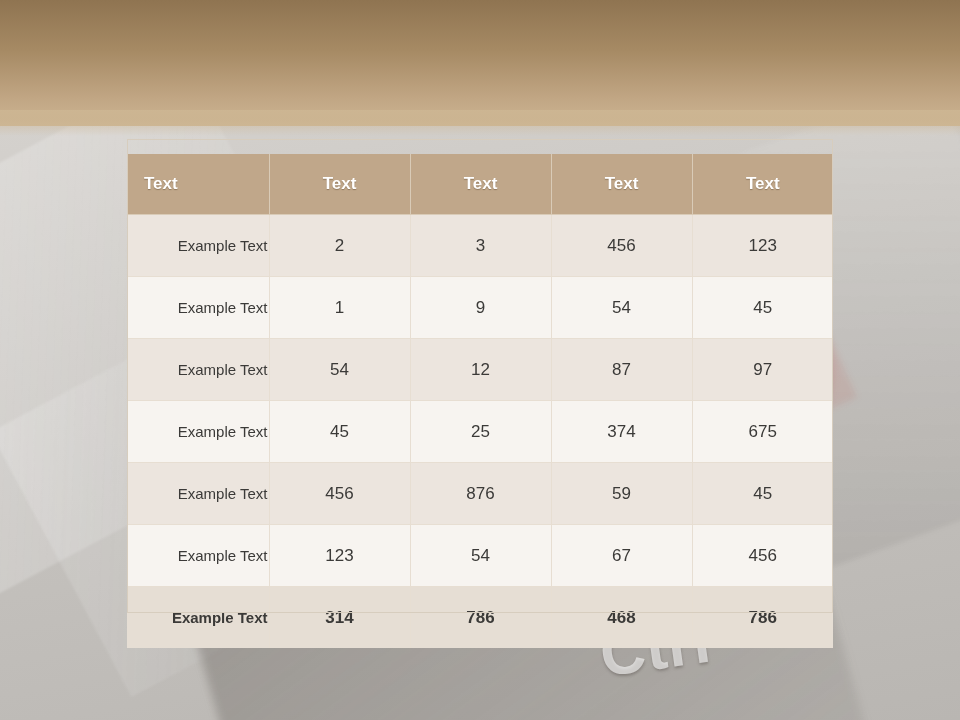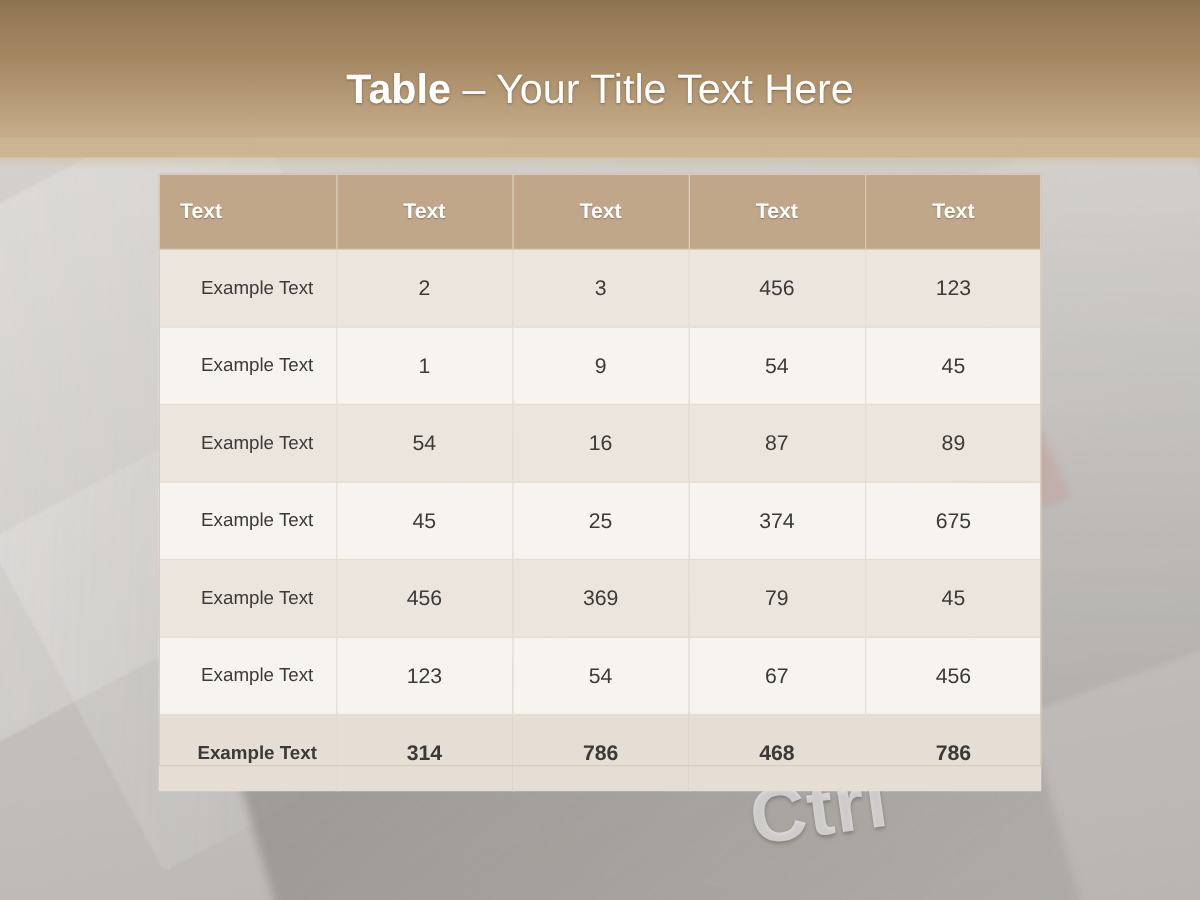--- a/index.html
+++ b/index.html
@@ -118,21 +118,21 @@
     font-weight: bold;
   }
   .slide-title .light {
     font-weight: normal;
   }
 
   
   .table-wrap {
     position: absolute;
     left: 127px;
-    top: 139px;
+    top: 154px;
     width: 706px;
   }
   table.data {
     border-collapse: collapse;
     width: 706px;
     table-layout: fixed;
   }
   table.data col.c0 { width: 142px; }
   table.data col.c1 { width: 141px; }
   table.data col.c2 { width: 141px; }
@@ -156,21 +156,21 @@
   table.data td {
     height: 59px;
     font-size: 17px;
     color: #3b3a38;
     text-align: center;
     border-right: 1px solid #e7ded2;
     border-bottom: 1px solid #e7ded2;
   }
   table.data td:last-child { border-right: none; }
   table.data td.label {
-    text-align: center;
+    text-align: right;
     padding-left: 17px;
     font-size: 15px;
   }
   table.data tr.alt td { background: #ece5de; }
   table.data tr.norm td { background: #f7f4f0; }
   table.data tr.total td {
     background: #e6ded4;
     font-weight: bold;
     border-bottom: none;
   }
@@ -194,23 +194,20 @@
   <div class="bg-key-a"></div>
   <div class="bg-key-b"></div>
   <div class="bg-key-c"></div>
   <div class="bg-red"></div>
   <div class="bg-dark-band"></div>
   <div class="bg-ctrl">Ctrl</div>
 
   <div class="header"></div>
   <div class="header-fade"></div>
 
-  <div class="slide-title">
-    <span class="strong">Table</span><span class="light"> – </span><span class="light">Your Title Text Here</span>
-  </div>
 
   <div class="table-wrap">
     <table class="data">
       <colgroup>
         <col class="c0">
           <col class="c1">
           <col class="c2">
           <col class="c3">
           <col class="c4">
       </colgroup>
@@ -234,36 +231,36 @@
         <tr class="norm">
           <td class="label">Example Text</td>
           <td>1</td>
           <td>9</td>
           <td>54</td>
           <td>45</td>
         </tr>
         <tr class="alt">
           <td class="label">Example Text</td>
           <td>54</td>
-          <td>16</td>
+          <td>12</td>
           <td>87</td>
-          <td>89</td>
+          <td>97</td>
         </tr>
         <tr class="norm">
           <td class="label">Example Text</td>
           <td>45</td>
           <td>25</td>
           <td>374</td>
           <td>675</td>
         </tr>
         <tr class="alt">
           <td class="label">Example Text</td>
           <td>456</td>
-          <td>369</td>
-          <td>79</td>
+          <td>876</td>
+          <td>59</td>
           <td>45</td>
         </tr>
         <tr class="norm">
           <td class="label">Example Text</td>
           <td>123</td>
           <td>54</td>
           <td>67</td>
           <td>456</td>
         </tr>
         <tr class="total">

